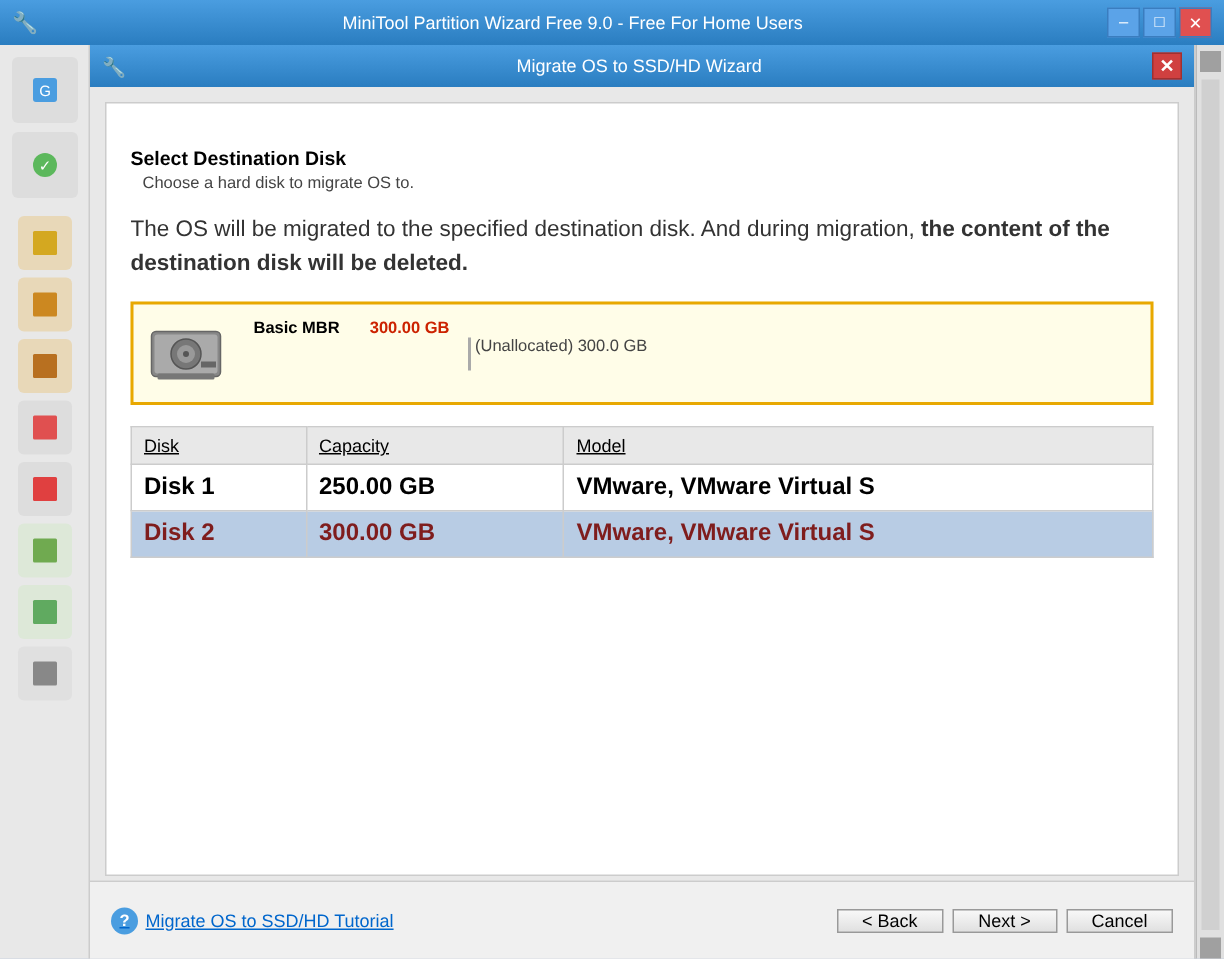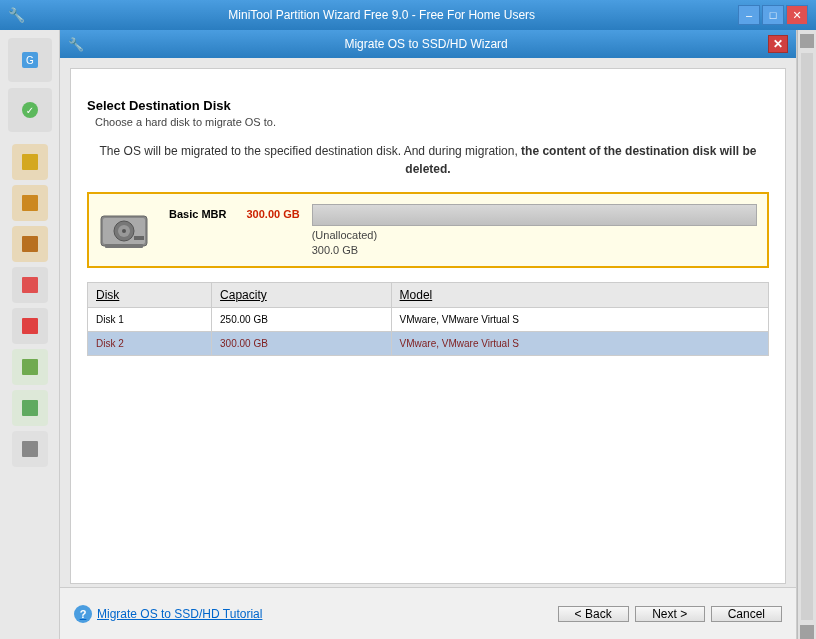--- a/index.html
+++ b/index.html
@@ -122,25 +122,24 @@
       color: #000;
       margin-bottom: 3px;
     }
     .dialog-step-subtitle {
       font-size: 11px;
       color: #444;
       margin-left: 8px;
     }
 
     .dialog-warning {
-      font-size: 12px;
+      font-size: 15px;
       color: #333;
       margin-bottom: 14px;
       line-height: 1.5;
-      text-align: center;
     }
     .dialog-warning strong {
       font-weight: bold;
     }
 
     
     .disk-preview-box {
       border: 2px solid #e8a800;
       background: #fffde8;
       padding: 10px;
@@ -166,21 +165,21 @@
     }
     .disk-size-label {
       font-size: 11px;
       color: #cc2200;
       font-weight: bold;
       text-align: center;
     }
     .disk-bar-area {
       flex: 1;
       display: flex;
-      flex-direction: column;
+      flex-direction: row;
       gap: 3px;
     }
     .disk-bar {
       height: 22px;
       background: #c8c8c8;
       border: 1px solid #aaa;
       display: flex;
       align-items: center;
     }
     .disk-bar-fill {
@@ -209,21 +208,22 @@
       padding: 5px 8px;
       text-align: left;
       font-weight: normal;
       font-size: 12px;
       color: #000;
       text-decoration: underline;
     }
     .disk-table td {
       border: 1px solid #ccc;
       padding: 6px 8px;
-      font-size: 10px;
+      font-size: 16px;
+      font-weight: bold;
     }
     .disk-table tr.selected td {
       background: #b8cce4;
       color: #7f1d1d;
     }
     .disk-table tr.normal td {
       background: white;
     }
     .tutorial-link {
       display: flex;

